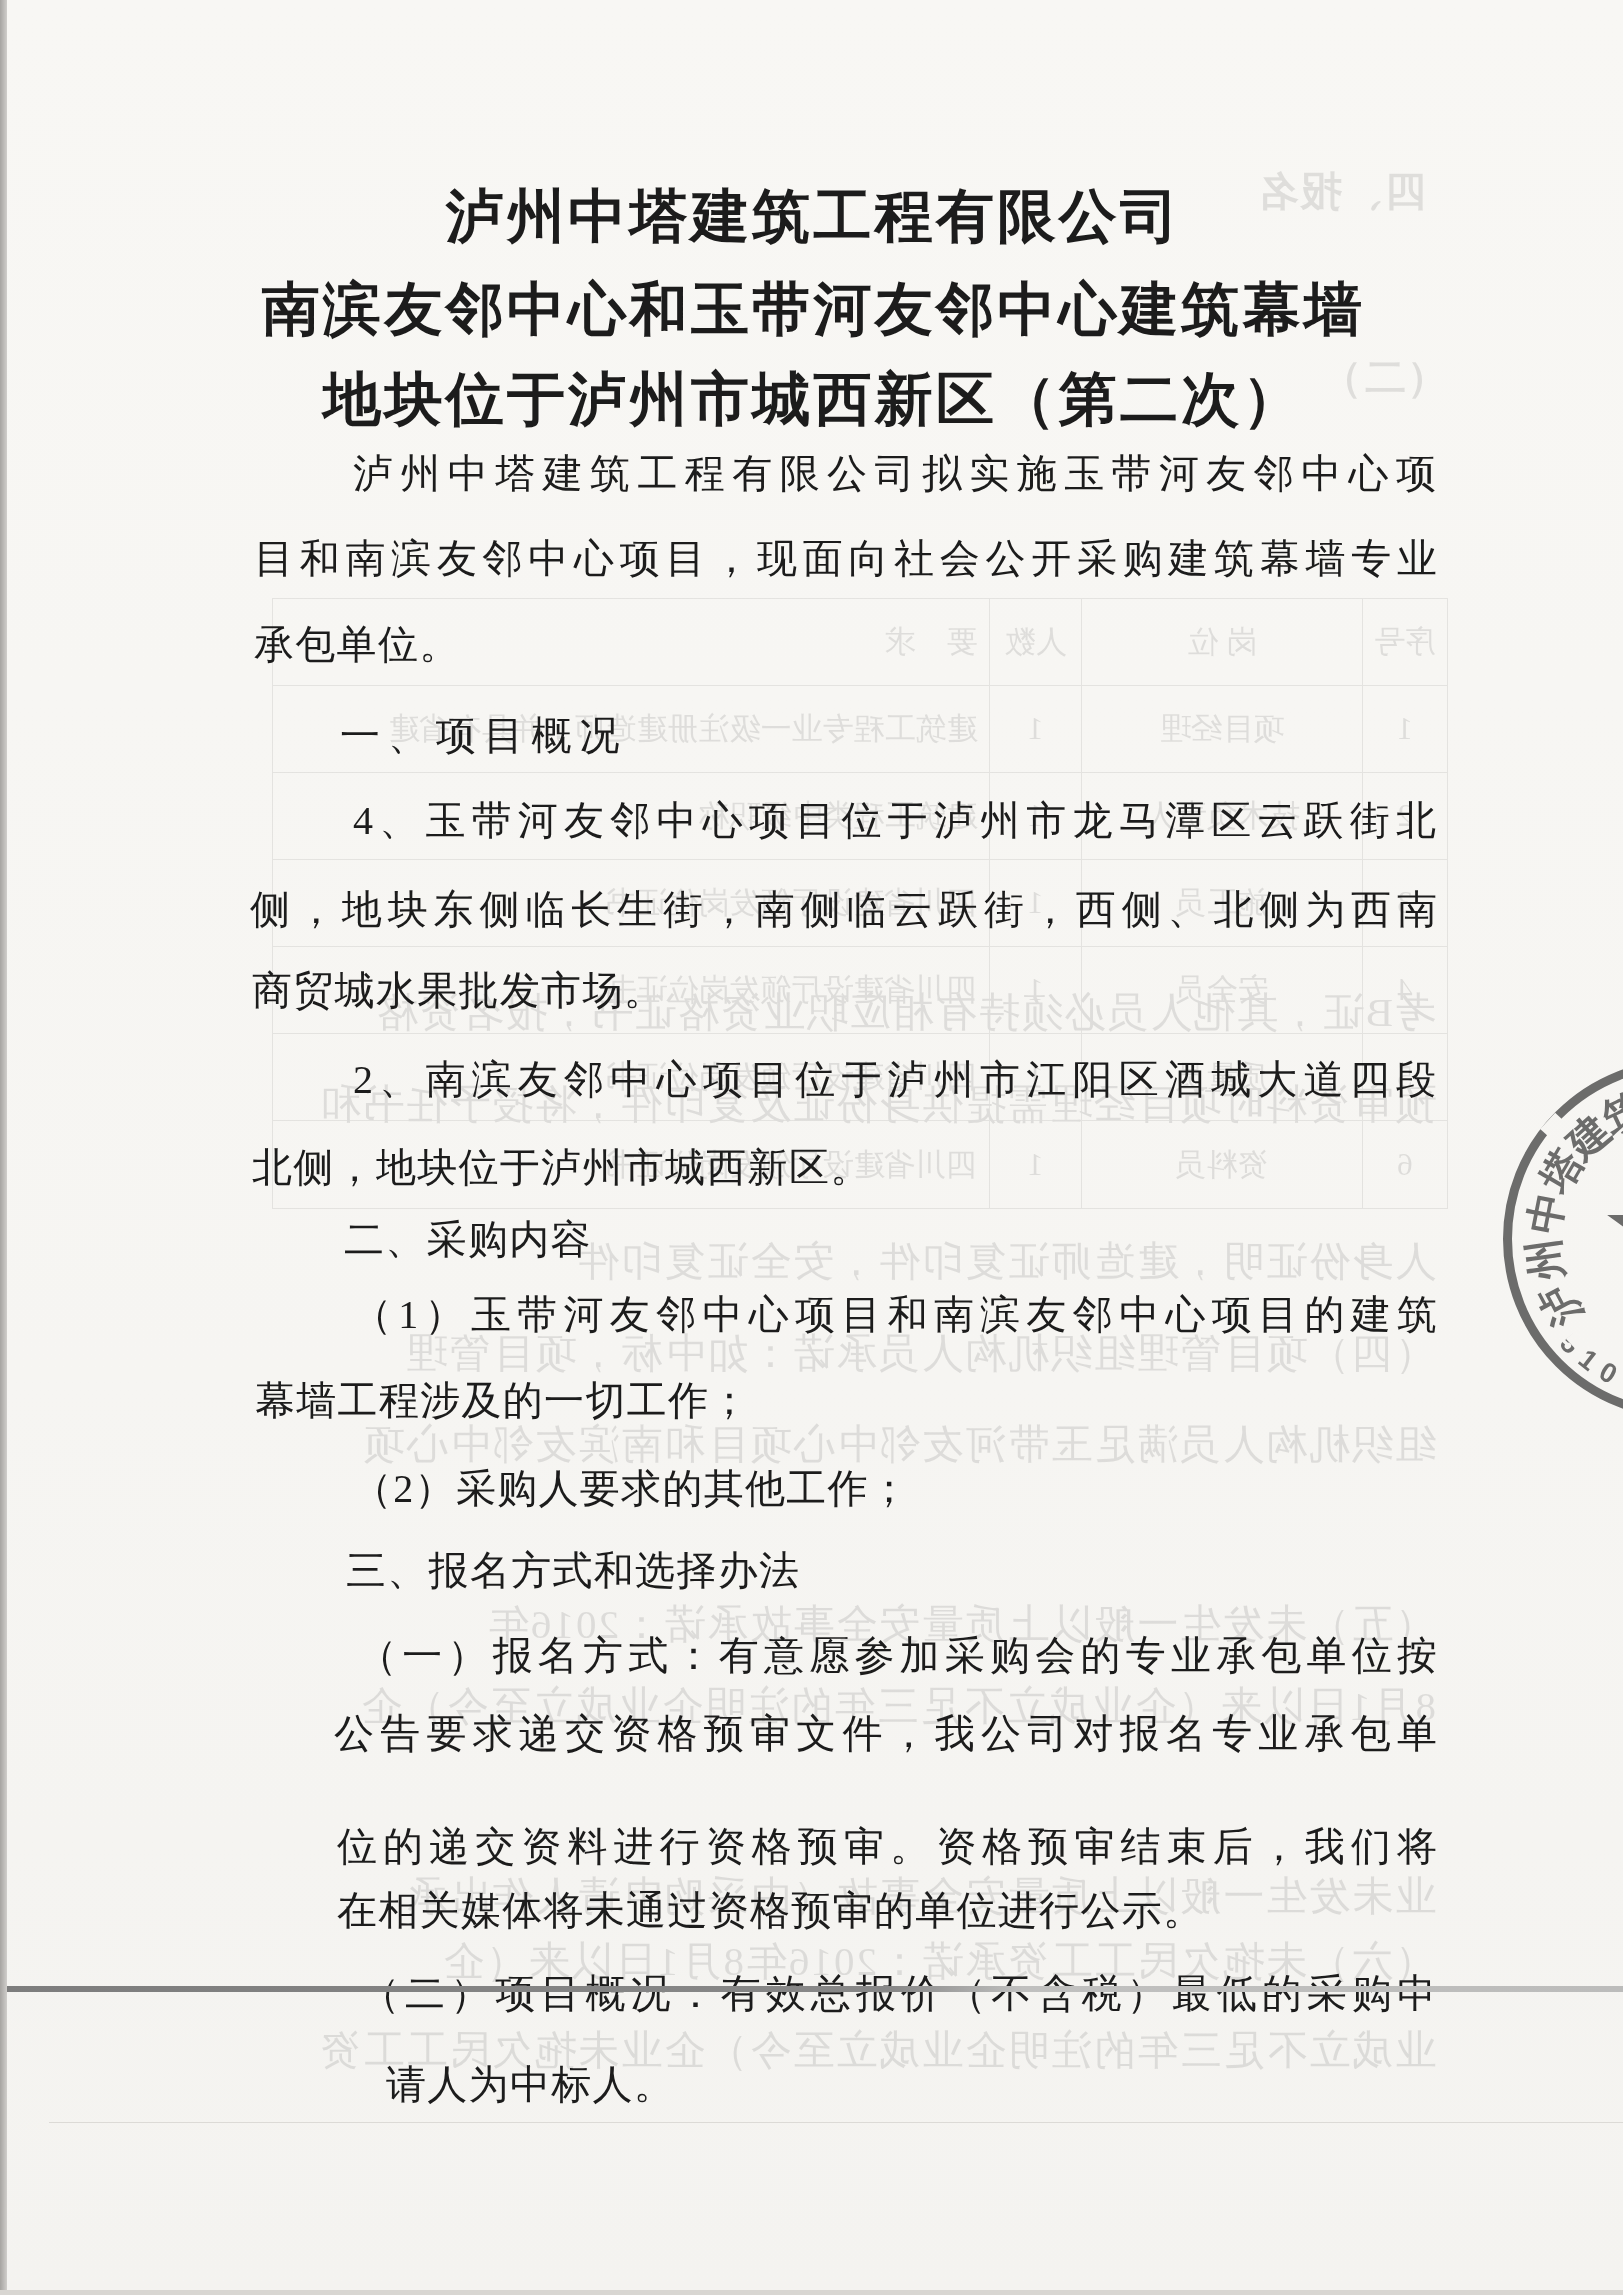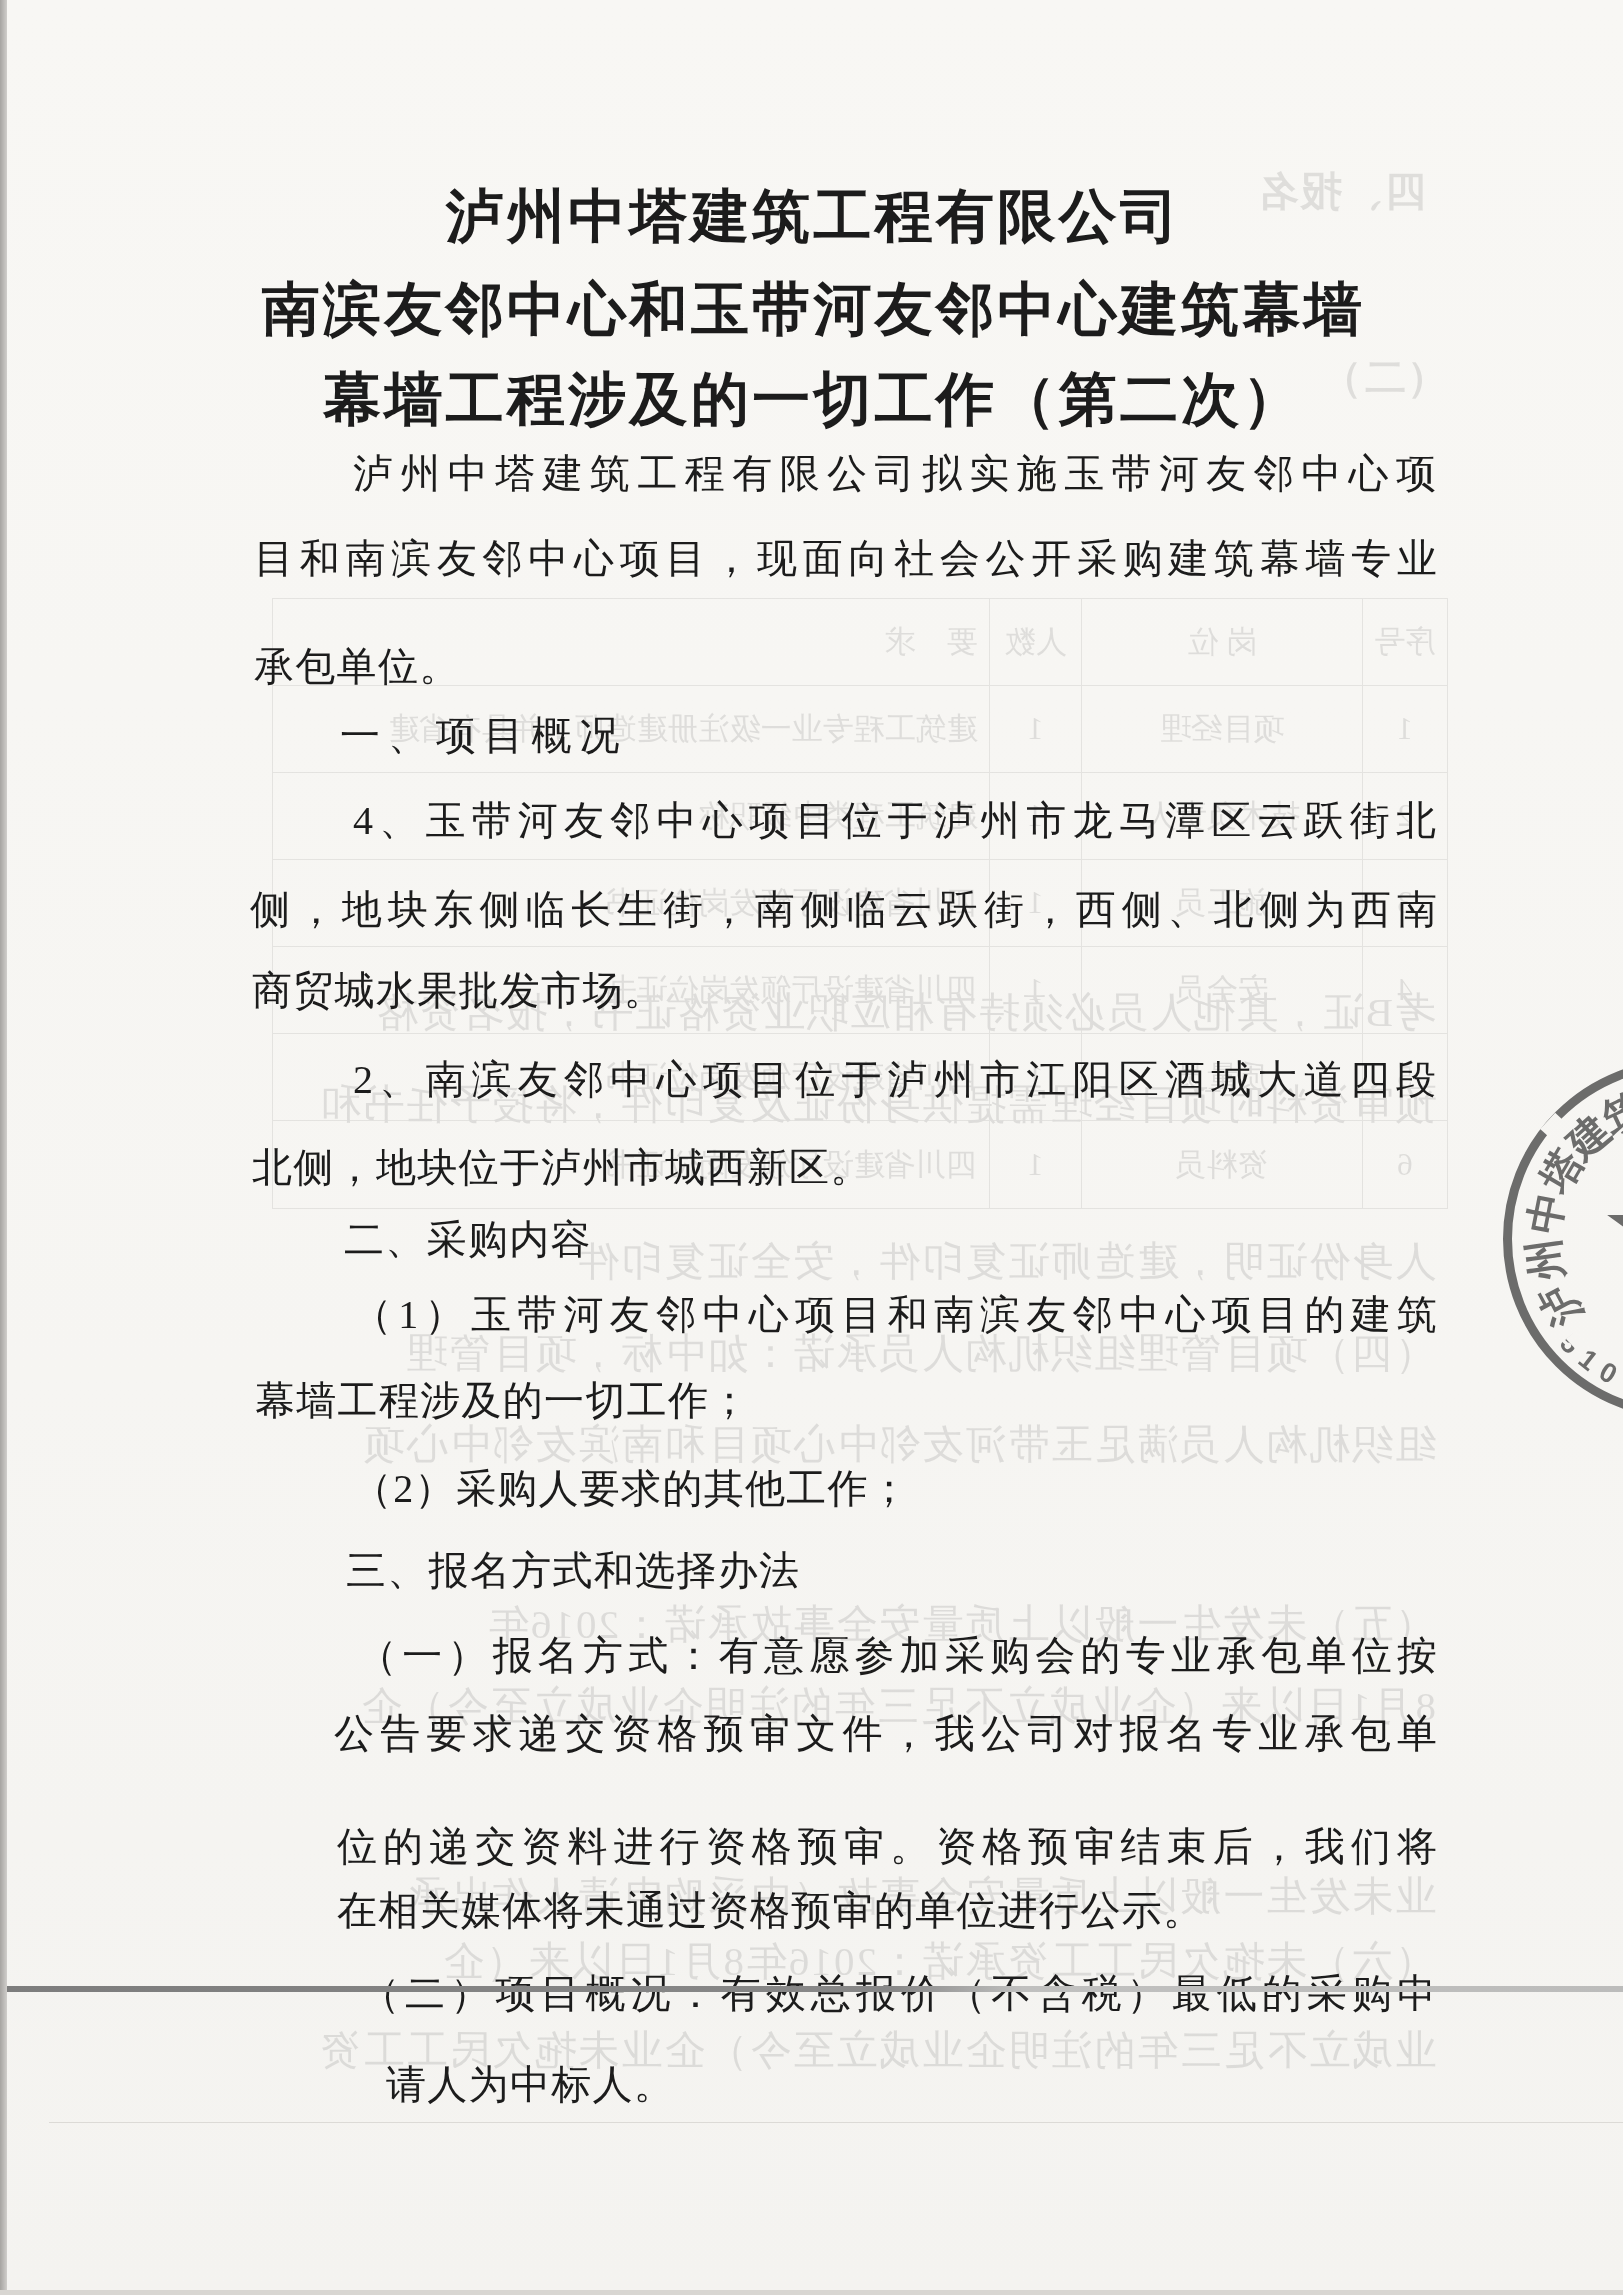--- a/index.html
+++ b/index.html
@@ -106,25 +106,25 @@
     <div class="bln" style="top:1420px;left:187px;width:1181px;">组织机构人员满足玉带河友邻中心项目和南滨友邻中心项</div>
     <div class="bln" style="top:1600px;left:187px;width:1181px;">（五）未发生一般以上质量安全事故承诺：2016年</div>
     <div class="bln" style="top:1682px;left:187px;width:1181px;">8月1日以来（企业成立不足三年的注明企业成立至今）企</div>
     <div class="bln" style="top:1872px;left:187px;width:1181px;">业未发生一般以上质量安全事故（由采购申请人作出承</div>
     <div class="bln" style="top:1937px;left:187px;width:1181px;">（六）未拖欠民工工资承诺：2016年8月1日以来（企</div>
     <div class="bln" style="top:2026px;left:187px;width:1181px;">业成立不足三年的注明企业成立至今）企业未拖欠民工工资</div>
   </div>
 
   <div class="tl" style="top:178px;">泸州中塔建筑工程有限公司</div>
   <div class="tl" style="top:271px;">南滨友邻中心和玉带河友邻中心建筑幕墙</div>
-  <div class="tl" style="top:361px;">幕墙工程涉及的一切工作（第二次）</div>
+  <div class="tl" style="top:361px;">地块位于泸州市城西新区（第二次）</div>
 
   <div class="ln j" style="top:450px;left:353px;width:1083px;">泸州中塔建筑工程有限公司拟实施玉带河友邻中心项</div>
   <div class="ln j" style="top:535px;left:254px;width:1183px;">目和南滨友邻中心项目，现面向社会公开采购建筑幕墙专业</div>
-  <div class="ln" style="top:621px;left:254px;margin-top:22px;">承包单位。</div>
+  <div class="ln" style="top:621px;left:254px;">承包单位。</div>
   <div class="ln sp" style="top:712px;left:340px;">一、项目概况</div>
   <div class="ln j" style="top:797px;left:353px;width:1083px;">4、玉带河友邻中心项目位于泸州市龙马潭区云跃街北</div>
   <div class="ln j" style="top:886px;left:250px;width:1187px;">侧，地块东侧临长生街，南侧临云跃街，西侧、北侧为西南</div>
   <div class="ln" style="top:967px;left:252px;">商贸城水果批发市场。</div>
   <div class="ln j" style="top:1056px;left:353px;width:1083px;">2、南滨友邻中心项目位于泸州市江阳区酒城大道四段</div>
   <div class="ln" style="top:1144px;left:252px;">北侧，地块位于泸州市城西新区。</div>
   <div class="ln" style="top:1216px;left:344px;">二、采购内容</div>
   <div class="ln j" style="top:1291px;left:352px;width:1085px;">（1）玉带河友邻中心项目和南滨友邻中心项目的建筑</div>
   <div class="ln" style="top:1377px;left:255px;">幕墙工程涉及的一切工作；</div>
   <div class="ln" style="top:1465px;left:352px;">（2）采购人要求的其他工作；</div>

